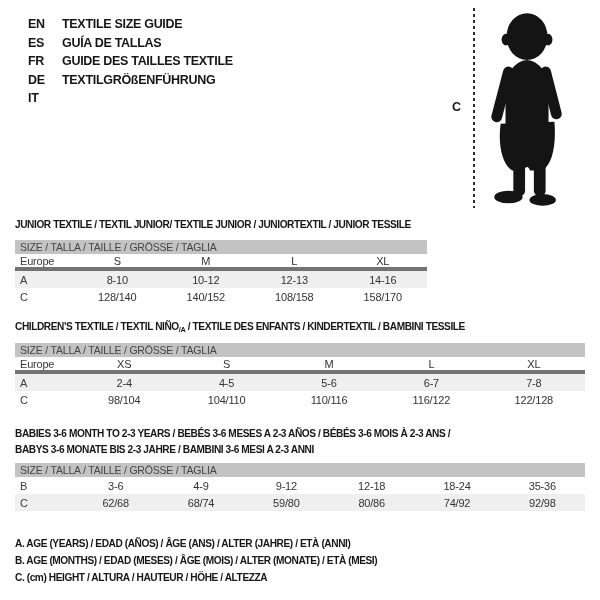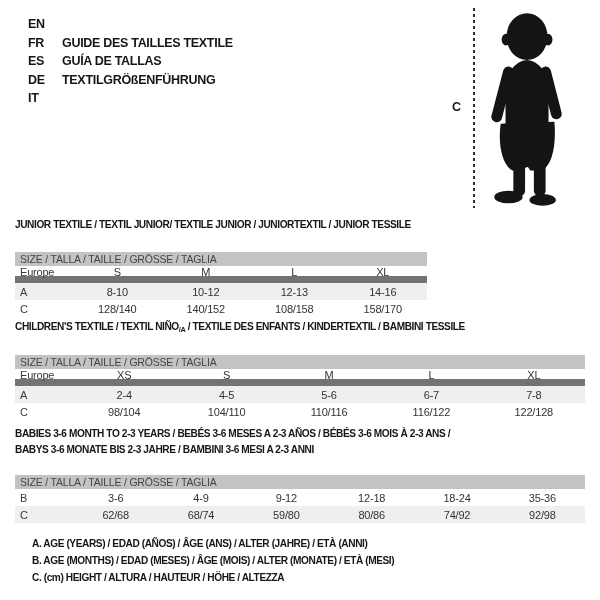--- a/index.html
+++ b/index.html
@@ -15,52 +15,53 @@
   .measure-line{position:absolute;left:473px;top:8px;width:2px;height:200px;
     background:repeating-linear-gradient(to bottom,#2b2b2b 0 3px,transparent 3px 6px);}
   .measure-label{position:absolute;left:452px;top:100px;font-size:12.5px;font-weight:bold;color:#161616;}
   .baby{position:absolute;left:484px;top:10px;width:88px;height:198px;}
   
   .sec-title{position:absolute;left:15px;font-weight:bold;font-size:11px;color:#161616;
     letter-spacing:-0.45px;line-height:16px;white-space:nowrap;
     transform:scaleX(0.92);transform-origin:0 0;}
   .subsc{font-size:8px;vertical-align:-2px;}
   
-  .tbl{position:absolute;left:15px;margin-top:12px;}
+  .tbl{position:absolute;left:15px;}
   .bar{height:14px;line-height:14px;background:#c3c3c3;color:#454545;
     font-size:10.5px;letter-spacing:-0.2px;padding-left:5px;box-sizing:border-box;}
   .row{display:grid;height:17px;align-items:center;font-size:11px;letter-spacing:-0.2px;color:#333;box-sizing:border-box;}
   .cols4{grid-template-columns:58px 1fr 1fr 1fr 1fr;}
   .cols5{grid-template-columns:58px 1fr 1fr 1fr 1fr 1fr;}
   .cols6{grid-template-columns:58px 1fr 1fr 1fr 1fr 1fr 1fr;}
   .row .lab{padding-left:5px;text-align:left;color:#3a3a3a;}
   .row .val{text-align:center;}
-  .row.head{border-bottom:7px solid #737373;}
+  .row.head{border-bottom:4px solid #737373;}
   .row.shaded{background:#efefef;}
   
-  .footnotes{position:absolute;left:32px;top:535px;}
+  .footnotes{position:absolute;left:15px;top:535px;}
   .fn{font-weight:bold;font-size:11px;color:#161616;letter-spacing:-0.45px;line-height:17px;
     white-space:nowrap;transform:scaleX(0.92);transform-origin:0 0;}
 </style>
 </head>
 <body>
 
 <div class="page">
 
   <div class="lang-block">
     <div class="lang-row">
       <span>EN</span>
+      <span>TEXTILE SIZE GUIDE</span>
+    </div>
+    <div class="lang-row">
+      <span>ES</span>
+      <span>GUÍA DE TALLAS</span>
     </div>
     <div class="lang-row">
       <span>FR</span>
       <span>GUIDE DES TAILLES TEXTILE</span>
-    </div>
-    <div class="lang-row">
-      <span>ES</span>
-      <span>GUÍA DE TALLAS</span>
     </div>
     <div class="lang-row">
       <span>DE</span>
       <span>TEXTILGRÖßENFÜHRUNG</span>
     </div>
     <div class="lang-row">
       <span>IT</span>
     </div>
   </div>
 

